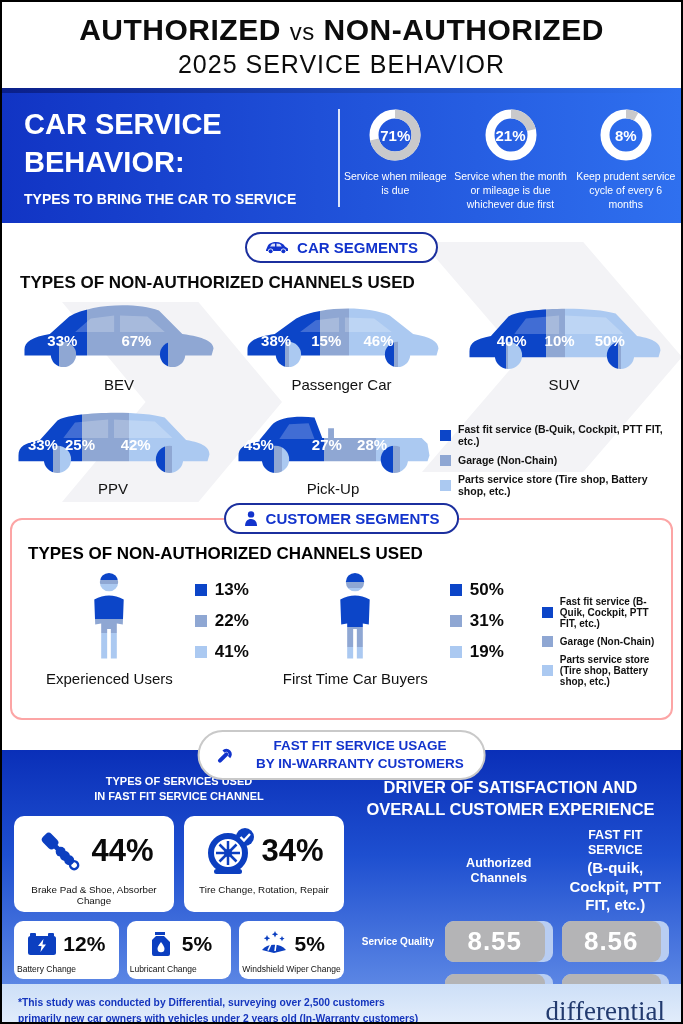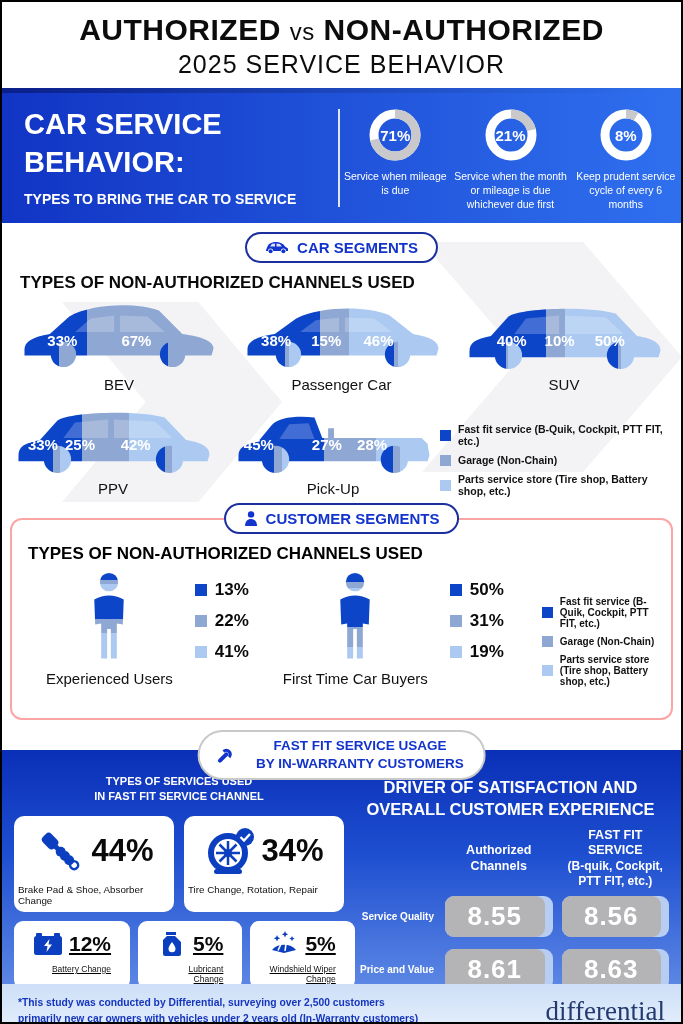--- a/index.html
+++ b/index.html
@@ -75,36 +75,36 @@
   .fastfit{ position:relative; margin-top:30px; height:234px;
     background:linear-gradient(180deg,#0a2fb8 0%,#1e4fd0 45%,#5b86e4 100%);
     display:flex; padding-top:24px; }
   .ff-pill{ position:absolute; top:-20px; left:50%; transform:translateX(-50%);
     background:#fff; border:2px solid #c9c9c9; border-radius:26px;
     padding:5px 20px 6px 14px; display:flex; align-items:center; gap:19px; }
   .ff-pill-text{ color:#1233cc; font-weight:bold; font-size:13.5px; line-height:1.3; text-align:center; }
   .ff-left{ width:348px; padding:0 6px 0 12px; }
   .ff-title{ color:#fff; font-weight:bold; font-size:11px; text-align:center; line-height:1.4; }
   .bigcards{ display:flex; gap:10px; margin-top:11px; }
-  .bigcard{ flex:1; background:#fff; border-radius:10px; padding:9px 4px 6px; }
+  .bigcard{ flex:1; background:#fff; border-radius:10px; padding:9px 4px 6px; text-align:center; }
   .bigcard-top{ display:flex; align-items:center; justify-content:center; gap:5px; }
   .bigcard-top svg{ width:52px; height:52px; }
   .bigpct{ font-size:31px; font-weight:bold; color:#0a0a0a; }
   .bigcap{ font-size:9.8px; color:#111; margin-top:7px; }
   .smallcards{ display:flex; gap:8px; margin-top:9px; }
-  .smallcard{ flex:1; background:#fff; border-radius:9px; padding:8px 19px 5px; text-align:right;text-decoration:underline; }
+  .smallcard{ flex:1; background:#fff; border-radius:9px; padding:8px 3px 5px; text-align:left; }
   .smallcard-top{ display:flex; align-items:center; justify-content:center; gap:6px; }
   .smallcard-top svg{ width:30px; height:30px; }
   .smallpct{ font-size:21px; font-weight:bold; color:#0a0a0a; }
   .smallcap{ font-size:8.5px; color:#111; margin-top:5px; }
   .ff-right{ flex:1; padding:0 12px 0 2px; }
   .sat-title{ color:#fff; font-weight:bold; font-size:16.5px; text-align:center; line-height:1.35; margin-top:2px; }
   .sat-grid{ display:grid; grid-template-columns:84px 1fr 1fr; column-gap:9px; align-items:center; margin-top:7px; }
   .sat-colhead{ color:#fff; text-align:center; font-weight:bold; font-size:12.5px; line-height:1.25; }
-  .sat-colhead .sub{ font-size:12px; }
+  .sat-colhead .sub{ font-size:15px; }
   .sat-rowlabel{ color:#fff; font-weight:bold; font-size:10px; text-align:right; line-height:1.3; padding-right:2px; }
   .score{ position:relative; height:41px; border-radius:9px; background:#b8cdf2; margin:6px 0; }
   .score-in{ position:absolute; left:0; top:0; bottom:0; right:8px; background:#b4b4b6; border-radius:9px;
     display:flex; align-items:center; justify-content:center;
     color:#fff; font-weight:bold; font-size:26px; letter-spacing:1px; }
 
   
   .footer{ height:54px; background:linear-gradient(180deg,#cddff7,#eaf2fd);
     display:flex; align-items:center; justify-content:space-between; padding:0 16px; }
   .footnote{ color:#1535bd; font-weight:bold; font-size:10.3px; line-height:1.55; }

